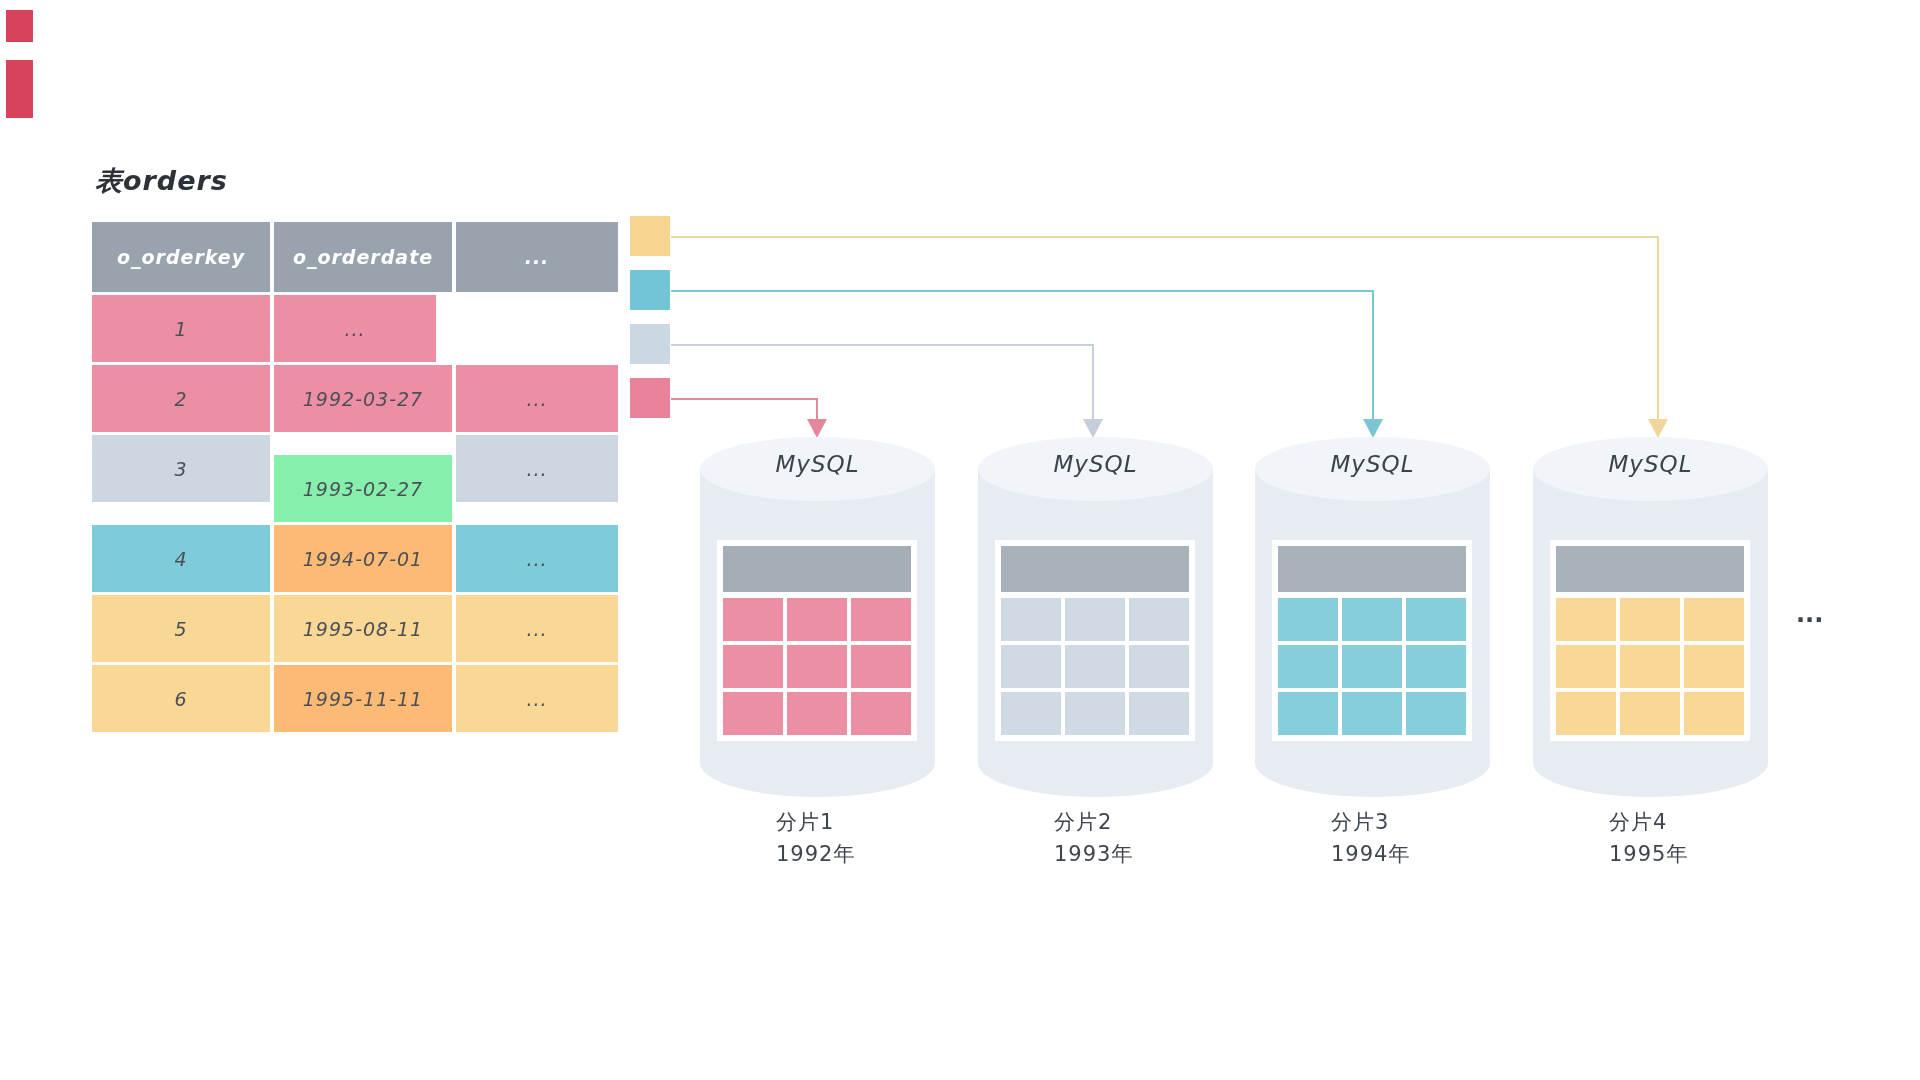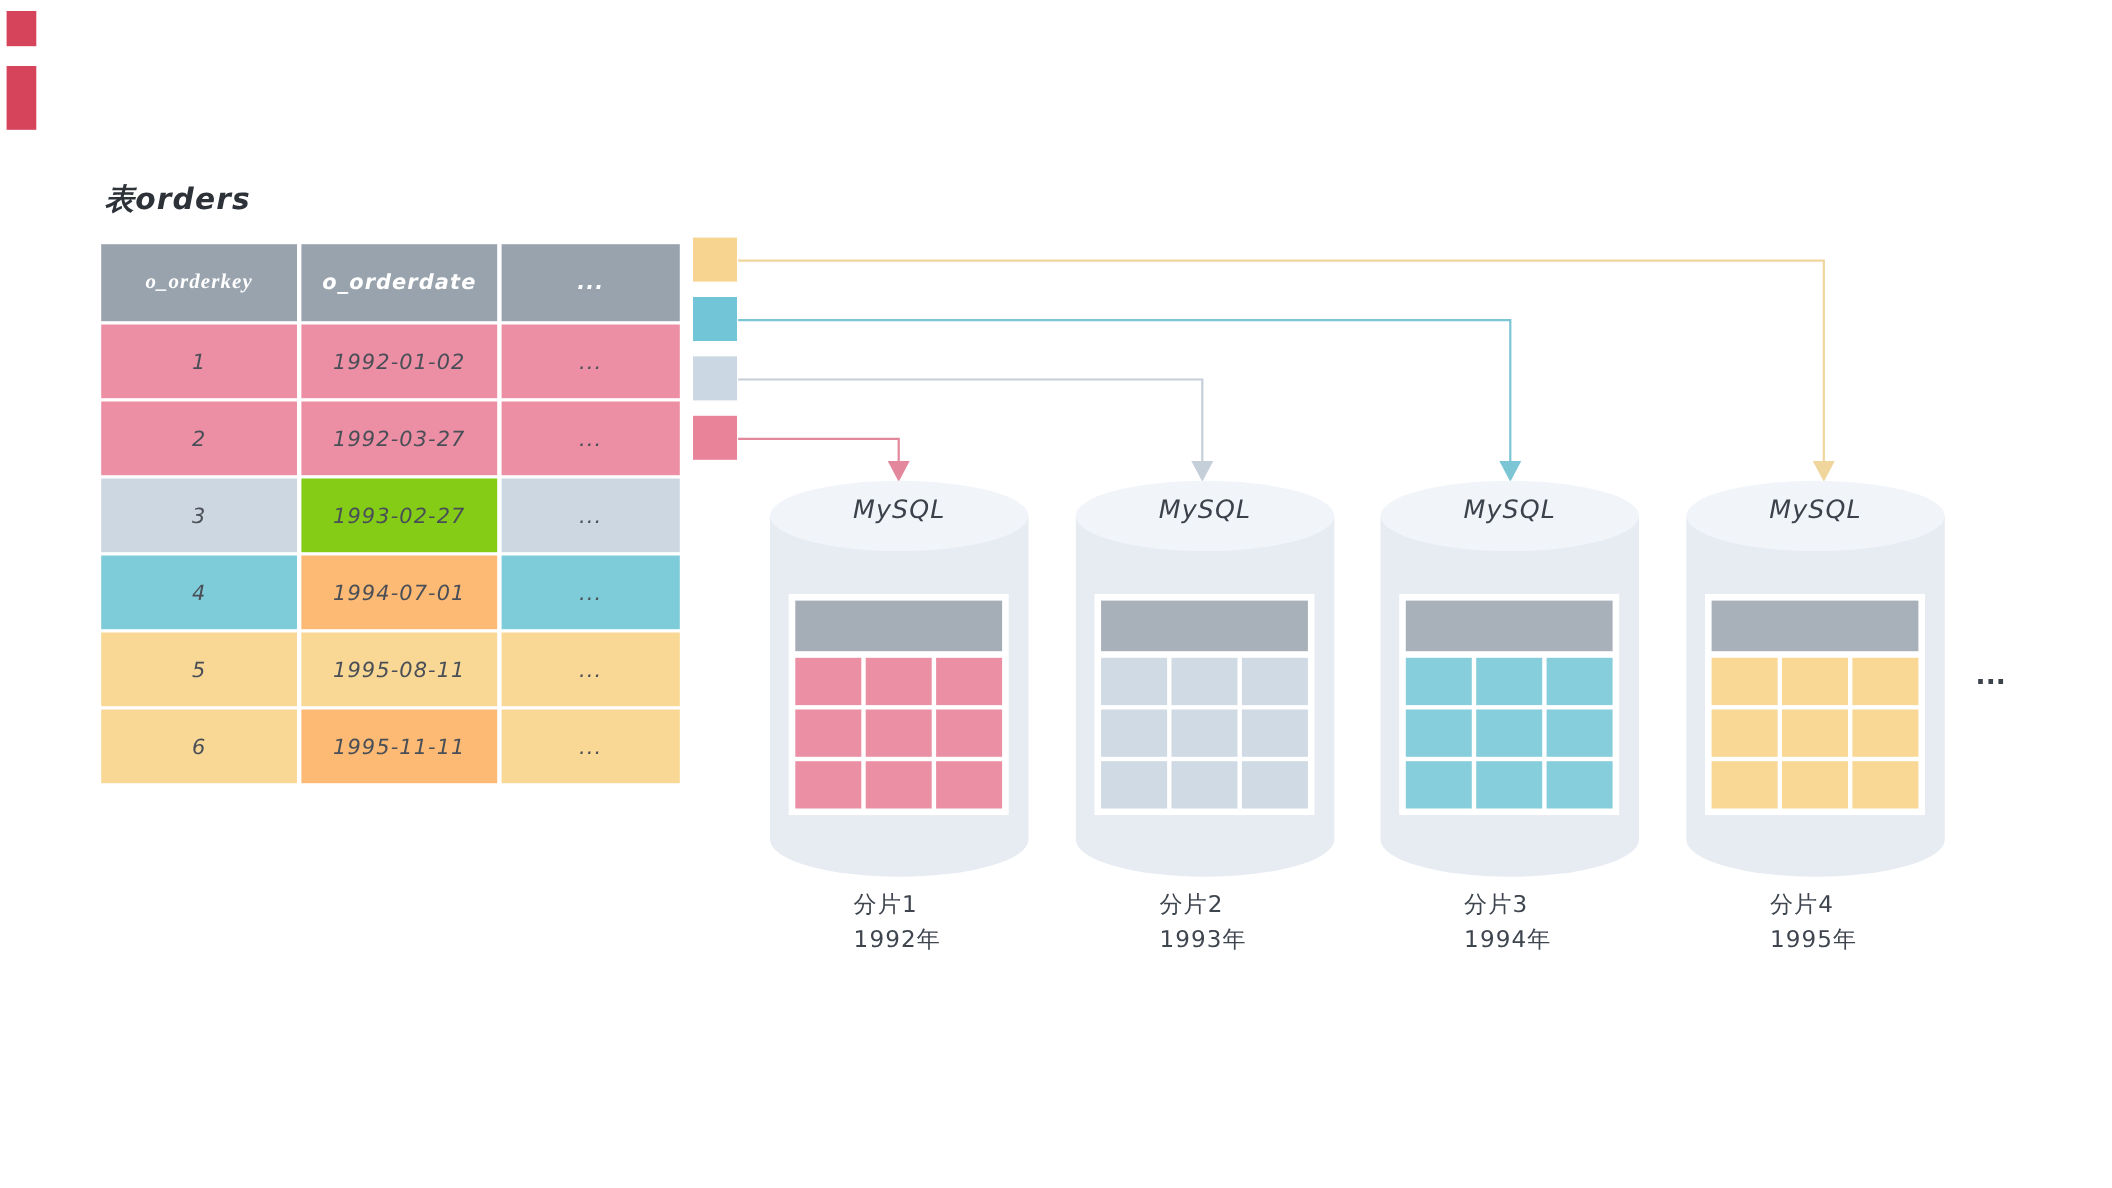--- a/index.html
+++ b/index.html
@@ -60,37 +60,36 @@
 
 <div id="canvas">
 
   <div class="red-mark m1"></div>
   <div class="red-mark m2"></div>
 
   <div class="tbl-title">表orders</div>
 
   <div class="src-table">
     <div class="trow hdr">
-      <div class="tcell c1" style="background: rgb(153, 163, 174); font-family: Liberation Serif, serif;">o_orderkey</div>
+      <div class="tcell c1" style="background: rgb(153, 163, 174);">o_orderkey</div>
       <div class="tcell c2" style="background: rgb(153, 163, 174);">o_orderdate</div>
       <div class="tcell c3" style="background: rgb(153, 163, 174);">...</div>
     </div>
     <div class="trow body">
       <div class="tcell c1" style="background: rgb(236, 143, 164);">1</div>
-      <div class="tcell c2" style="background: rgb(236, 143, 164);">1992-01-02</div>
       <div class="tcell c3" style="background: rgb(236, 143, 164);">...</div>
     </div>
     <div class="trow body">
       <div class="tcell c1" style="background: rgb(236, 143, 164);">2</div>
       <div class="tcell c2" style="background: rgb(236, 143, 164);">1992-03-27</div>
       <div class="tcell c3" style="background: rgb(236, 143, 164);">...</div>
     </div>
     <div class="trow body">
       <div class="tcell c1" style="background: rgb(205, 215, 225);">3</div>
-      <div class="tcell c2" style="background: #84cc16;">1993-02-27</div>
+      <div class="tcell c2" style="background: #86efac; margin-top: 20px;">1993-02-27</div>
       <div class="tcell c3" style="background: rgb(205, 215, 225);">...</div>
     </div>
     <div class="trow body">
       <div class="tcell c1" style="background: rgb(126, 204, 217);">4</div>
       <div class="tcell c2" style="background: #fdba74;">1994-07-01</div>
       <div class="tcell c3" style="background: rgb(126, 204, 217);">...</div>
     </div>
     <div class="trow body">
       <div class="tcell c1" style="background: rgb(249, 215, 149);">5</div>
       <div class="tcell c2" style="background: rgb(249, 215, 149);">1995-08-11</div>

